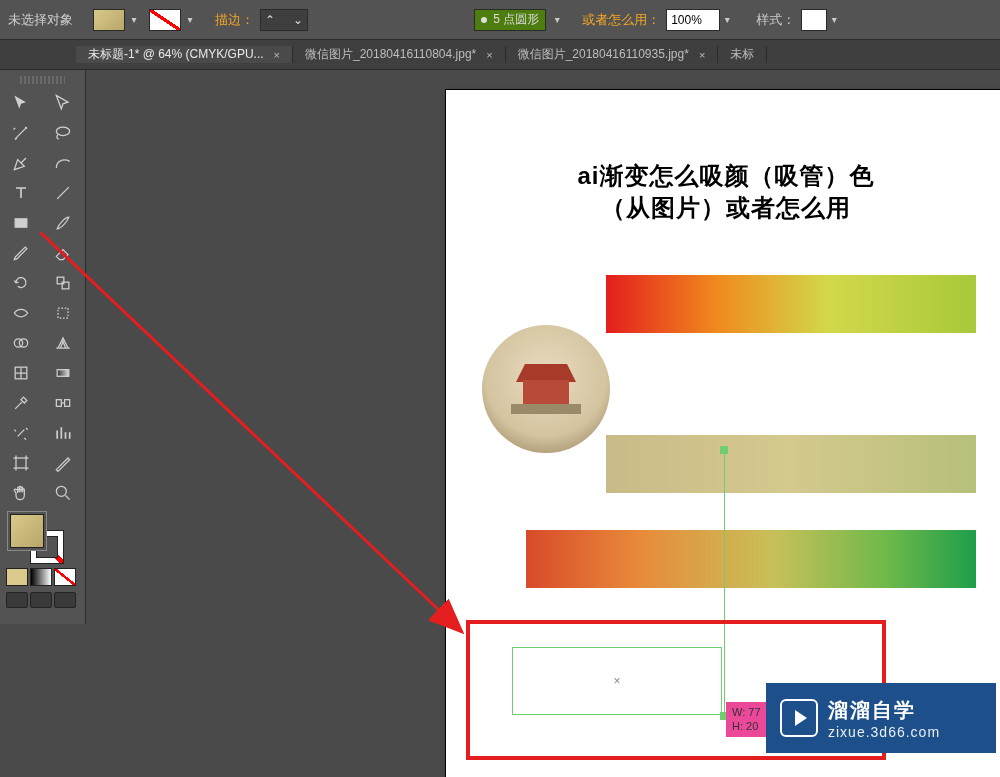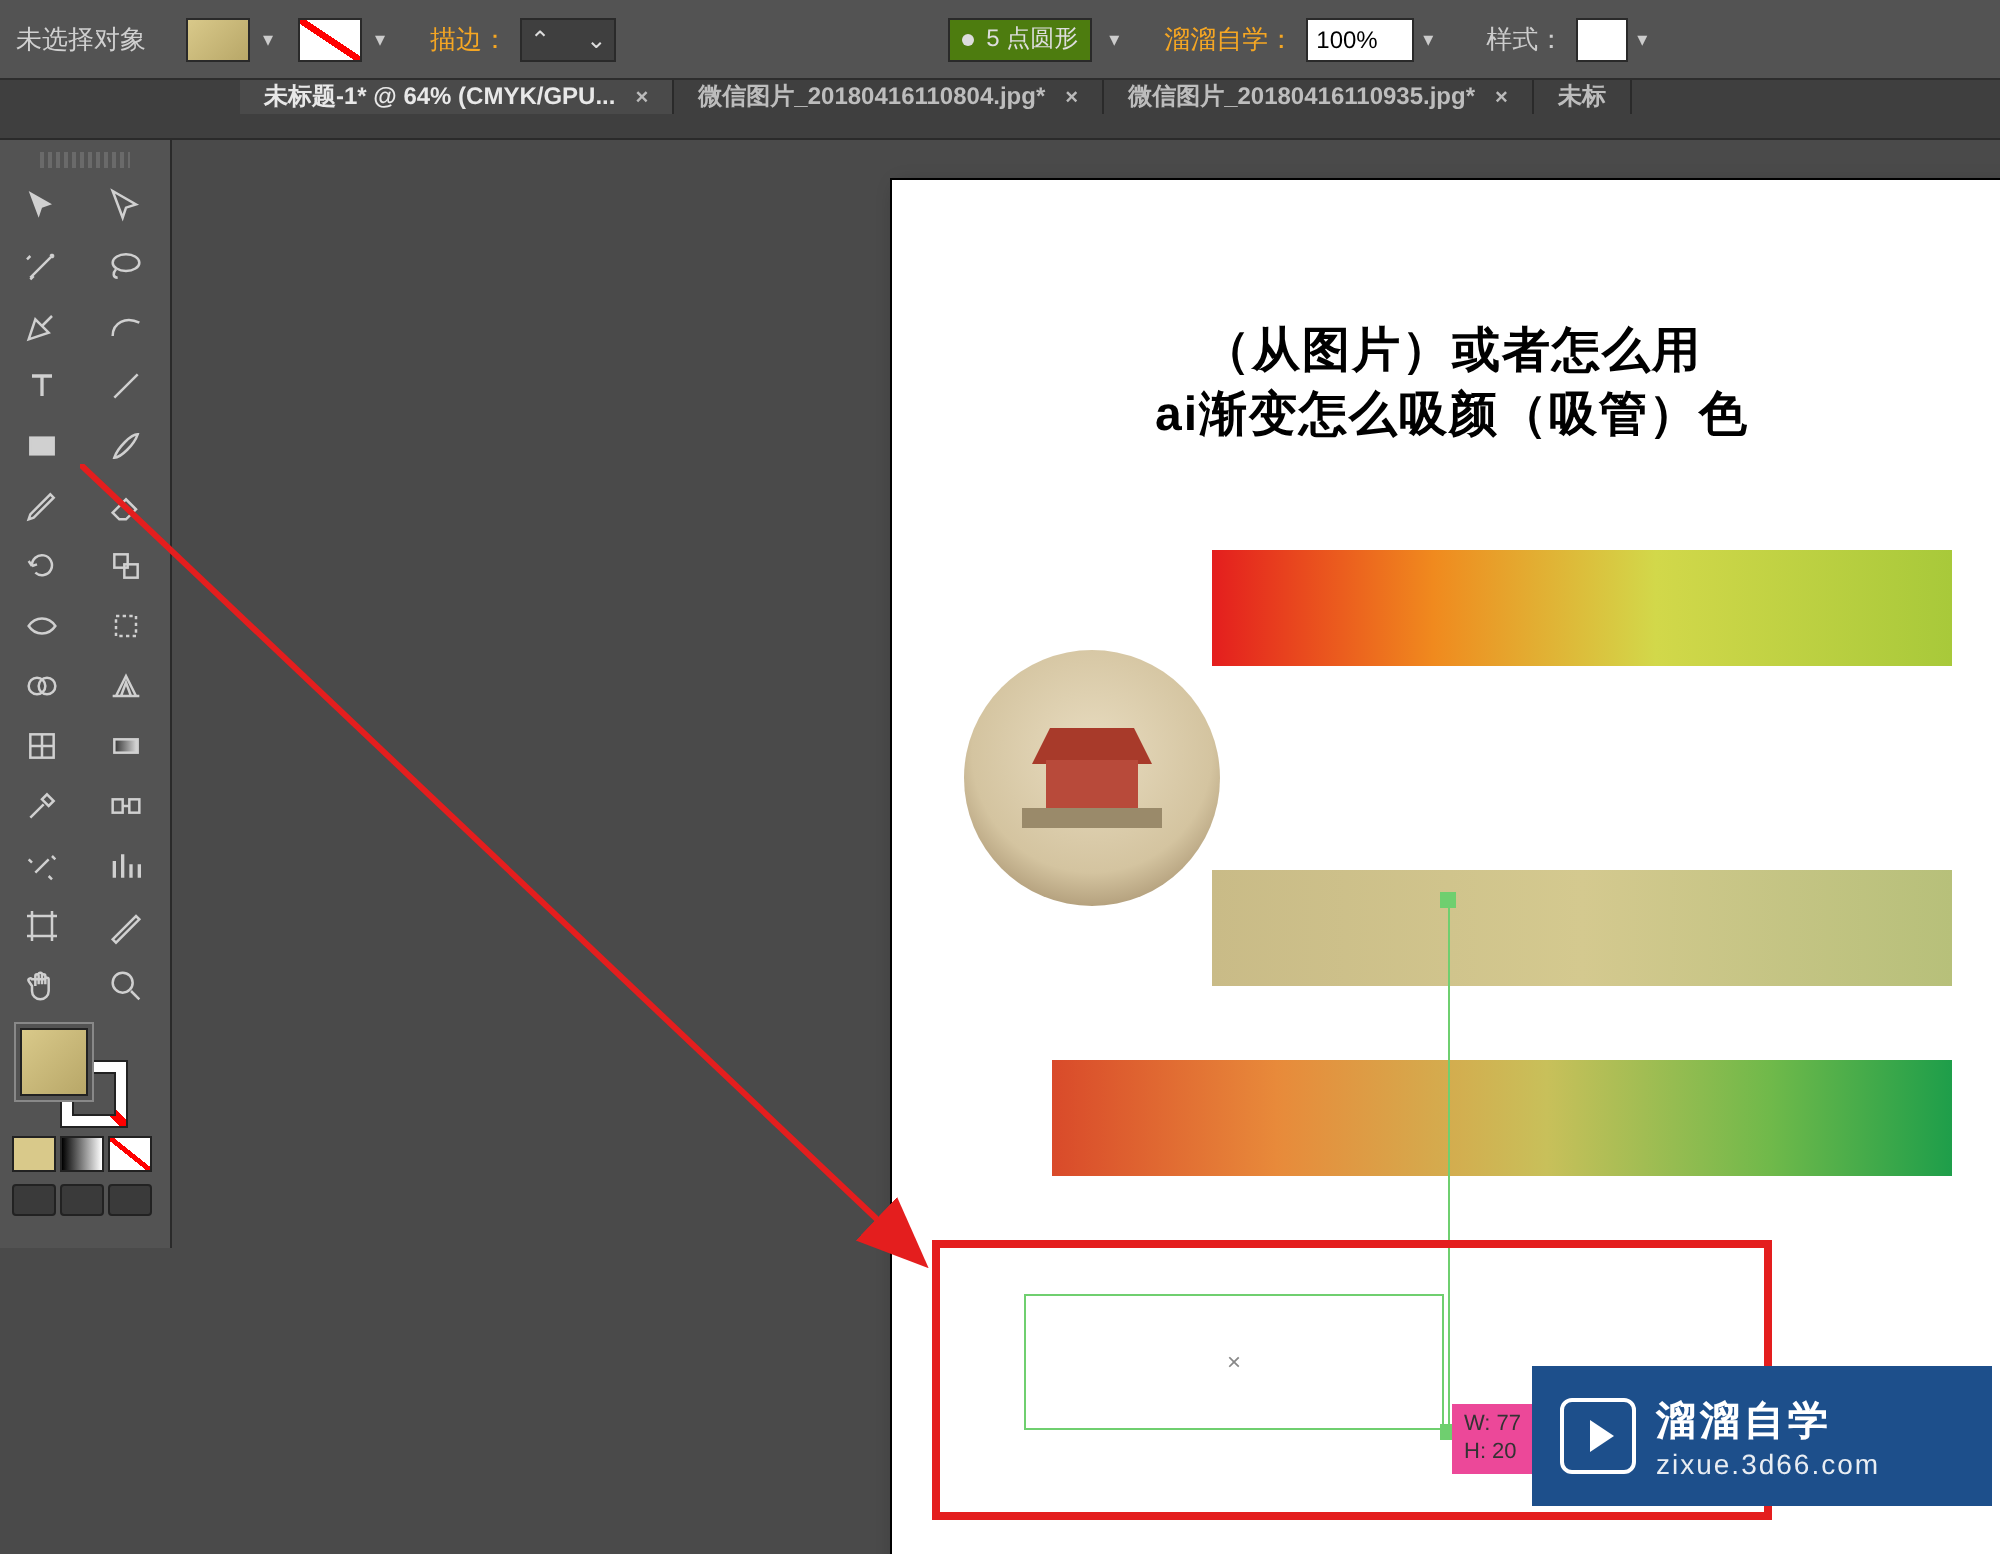--- a/index.html
+++ b/index.html
@@ -15,21 +15,21 @@
   .dd { width: 14px; height: 22px; display: inline-flex; align-items: center; justify-content: center; color:#ccc; font-size:10px; margin-right: 8px; }
   .opt-label { color: #f5a623; font-size: 13px; margin: 0 6px 0 10px; }
   .stroke-weight { display:flex; align-items:center; background:#3f3f3f; border:1px solid #2a2a2a; height:22px; padding:0 4px; color:#ddd; font-size:12px; margin-right:6px; }
   .profile-box { display:flex; align-items:center; height:22px; padding:0 6px; color:#ddd; font-size:12px; border:1px solid #2a2a2a; background:#4d7c0f; margin-right:4px;}
   .profile-box .bullet { width:6px;height:6px;border-radius:50%;background:#ddd;margin-right:6px;}
   .opacity-input { background:#ffffff; border:1px solid #2a2a2a; height:22px; width:54px; padding:0 4px; font-size:12px; color:#000; }
   .style-label { color:#ccc; font-size:13px; margin-left:14px; margin-right:6px;}
   .style-sw { width:26px; height:22px; background:#fff; border:1px solid #2a2a2a;}
   
   
-  .tab-bar { height: 30px; background: #3f3f3f; display:flex; align-items:flex-start; padding-left: 120px; border-bottom: 1px solid #2a2a2a; font-weight: bold; }
+  .tab-bar { height: 30px; background: #3f3f3f; display:flex; align-items:center; padding-left: 76px; border-bottom: 1px solid #2a2a2a; }
   .tab { display:flex; align-items:center; padding:0 12px; color:#bdbdbd; font-size:12px; border-right:1px solid #2a2a2a; position:relative; max-width:280px; white-space:nowrap; overflow:hidden; }
   .tab.active { background:#4a4a4a; color:#e8e8e8; }
   .tab .close { margin-left:10px; color:#bbb; font-size:11px; }
   
   
   .toolbar { position:absolute; left:0; top:70px; width:86px; background:#535353; padding:6px 0 12px; border-right:1px solid #2a2a2a; }
   .tool-grip { height:8px; margin:0 20px 4px; background:repeating-linear-gradient(90deg,#6a6a6a 0 2px,transparent 2px 4px); }
   .tool-row { display:flex; }
   .tool { width:42px; height:30px; display:flex; align-items:center; justify-content:center; color:#d0d0d0; cursor:pointer; position:relative; }
   .tool svg { width:20px; height:20px; stroke:#d0d0d0; fill:none; stroke-width:1.5; }
@@ -96,21 +96,21 @@
       <span style="margin-right:4px">⌃</span>
       <span></span>
       <span style="margin-left:14px">⌄</span>
     </span>
   <span style="flex:0 0 160px"></span>
   <span class="profile-box">
       <span class="bullet"></span>
       <span>5 点圆形</span>
     </span>
     <span class="dd">▾</span>
-  <span class="opt-label">溜溜自学：</span>
+  <span class="opt-label">或者怎么用：</span>
   <input class="opacity-input" value="100%" style="">
     <span class="dd">▾</span>
   <span class="style-label">样式：</span>
   <span class="style-sw"></span>
     <span class="dd">▾</span>
 </div>
 
 <div class="tab-bar">
   <div class="tab active">
       <span>未标题-1* @ 64% (CMYK/GPU...</span>
@@ -326,22 +326,22 @@
   <div class="screen-row">
     <div class="screen-btn"></div>
     <div class="screen-btn"></div>
     <div class="screen-btn"></div>
   </div>
 </div>
 
 <div class="canvas-wrap">
   <div class="artboard">
     <div class="title-txt">
+      <div>ai渐变怎么吸颜（吸管）色</div>
       <div>（从图片）或者怎么用</div>
-      <div>ai渐变怎么吸颜（吸管）色</div>
     </div>
     <div class="grad-bar g1"></div>
     <div class="circle-img">
       <div class="building">
         <div class="roof"></div>
           <div class="body"></div>
           <div class="base"></div>
       </div>
     </div>
     <div class="grad-bar g2"></div>

